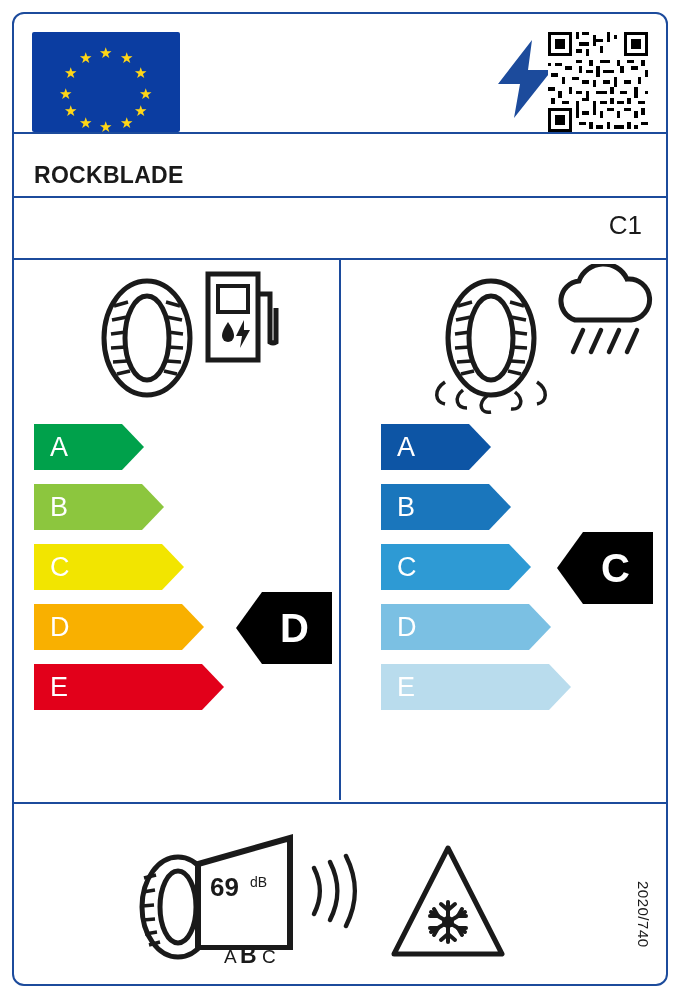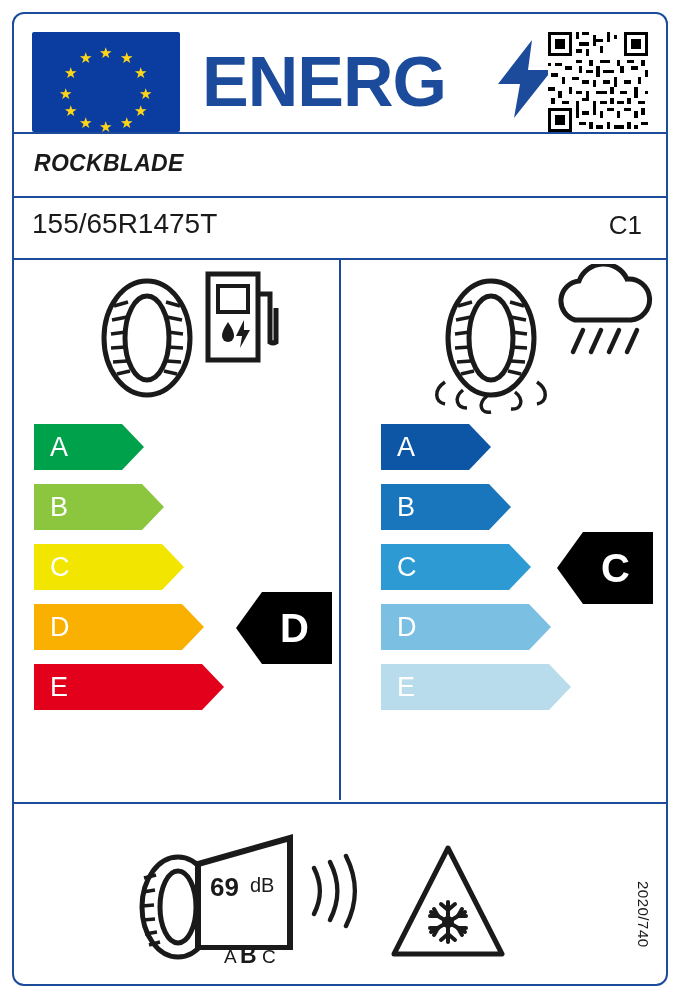--- a/index.html
+++ b/index.html
@@ -76,24 +76,23 @@
   .hline {
     position: absolute;
     left: 0;
     width: 652px;
     height: 2px;
     background: #1c4b9c;
   }
   .brand-row {
     position: absolute;
     left: 0;
-    top: 120px;
+    top: 132px;
     width: 609px;
     height: 62px;
-    font-style: italic;
   }
   .brand-name {
     position: absolute;
     left: 20px;
     top: 16px;
     font-size: 23px;
     font-weight: bold;
     letter-spacing: .3px;
   }
   .type-code {
@@ -187,21 +186,21 @@
     width: 652px;
     height: 180px;
   }
   .db-value {
     position: absolute;
     font-size: 26px;
     font-weight: bold;
   }
   .db-unit {
     position: absolute;
-    font-size: 20px;
+    font-size: 14px;
   }
   .abc {
     position: absolute;
     font-size: 19px;
   }
   .abc b { font-size: 23px; }
   .date-vert {
     position: absolute;
     right: 14px;
     bottom: 36px;
@@ -226,21 +225,20 @@
       <span class="eu-star" style="left:102px; top:71px;">★</span>
       <span class="eu-star" style="left:88px;  top:83px;">★</span>
       <span class="eu-star" style="left:67px;  top:87px;">★</span>
       <span class="eu-star" style="left:47px;  top:83px;">★</span>
       <span class="eu-star" style="left:32px;  top:71px;">★</span>
       <span class="eu-star" style="left:27px;  top:54px;">★</span>
       <span class="eu-star" style="left:32px;  top:33px;">★</span>
       <span class="eu-star" style="left:47px;  top:18px;">★</span>
     </div>
 
-    <div class="energ-text">ENERG</div>
 
     <svg class="bolt" viewBox="0 0 54 78">
       <polygon points="34,0 0,44 22,44 16,78 54,30 30,30" fill="#1c4b9c"></polygon>
     </svg>
 
     <div class="qr">
       <svg width="100" height="100" viewBox="0 0 29 29" shape-rendering="crispEdges">
         <rect width="29" height="29" fill="#fff"></rect>
         <g fill="#000">
           <rect x="0" y="0" width="7" height="1"></rect>
@@ -336,21 +334,20 @@
   </div>
 
   <div class="hline" style="top:118px;"></div>
 
   <div class="brand-row">
     <div class="brand-name">ROCKBLADE</div>
   </div>
   <div class="hline" style="top:182px;"></div>
 
   <div class="size-row">
-    <div class="tyre-size">155/65R1475T</div>
     <div class="tyre-class">C1</div>
   </div>
   <div class="hline" style="top:244px;"></div>
 
   <div class="vline"></div>
 
   <div class="panel panel-left">
 
     <svg class="pict" style="left:78px; top:18px;" width="110" height="120" viewBox="0 0 110 120">
       <ellipse cx="55" cy="60" rx="43" ry="57" fill="#fff" stroke="#1a1a1a" stroke-width="5"></ellipse>

